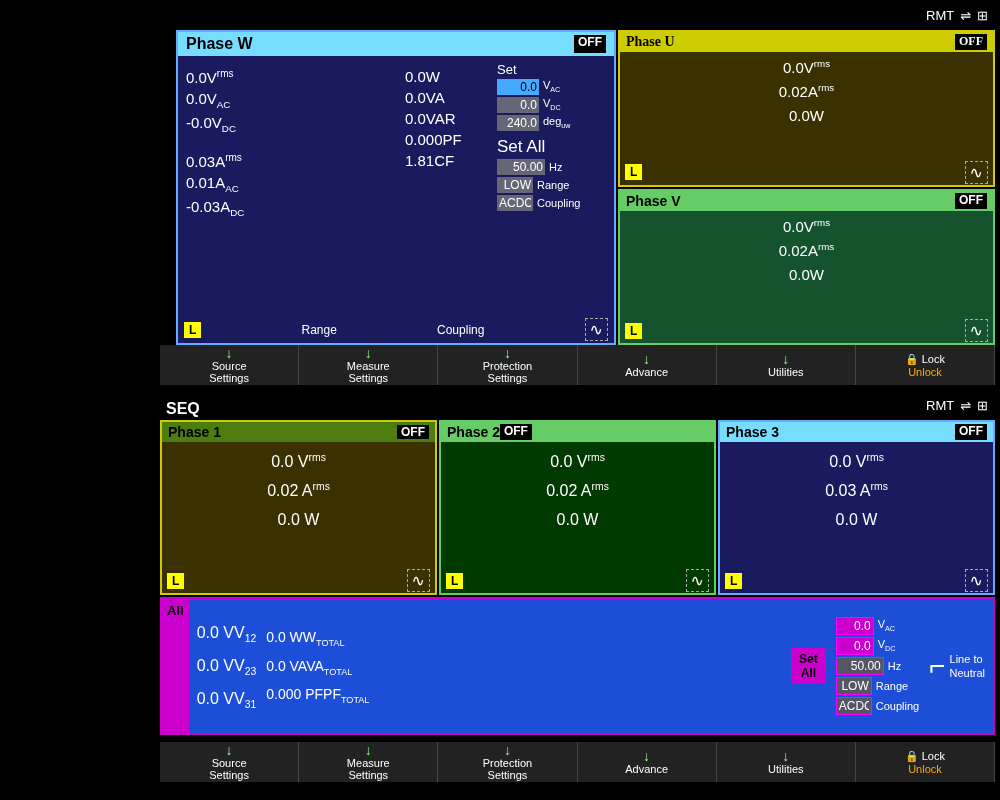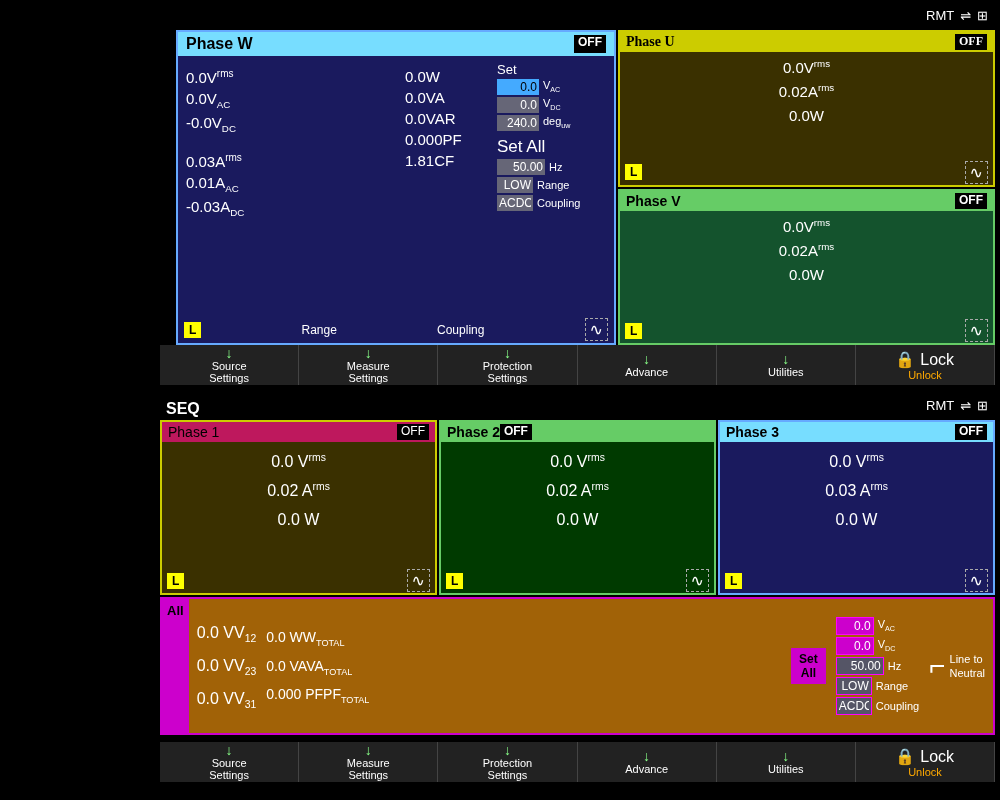--- a/index.html
+++ b/index.html
@@ -224,21 +224,21 @@
       font-size: 11px;
       cursor: pointer;
       text-align: center;
       position: relative;
     }
     .menu-item .arrow-down {
       color: #8f8;
       font-size: 14px;
       line-height: 1;
     }
-    .menu-item .lock-icon { font-size: 16px; }
+    .menu-item .lock-icon { font-size: 11px; }
     .menu-item .unlock { color: #fa0; font-size: 11px; }
 
     
     .seq-label {
       position: absolute;
       top: 398px;
       left: 160px;
       color: white;
       font-size: 16px;
       font-weight: bold;
@@ -286,27 +286,28 @@
       position: relative;
     }
     .phase-3 {
       flex: 1;
       background: #1a1a5e;
       border: 2px solid #6af;
       position: relative;
     }
 
     .phase-1-header {
-      background: #be185d;
-      color: #000;
-      font-weight: normal;
+      background: #4d7c0f;
+      color: #000;
+      font-weight: bold;
       font-size: 14px;
       padding: 2px 6px;
       display: flex;
       justify-content: space-between;
+      align-items: center;
     }
     .phase-2-header {
       background: #6c6;
       color: #000;
       font-weight: bold;
       font-size: 14px;
       padding: 2px 6px;
       display: flex;
     }
     .phase-3-header {
@@ -334,21 +335,21 @@
       right: 0;
       display: flex;
       justify-content: space-between;
       align-items: center;
       padding: 1px 5px;
     }
 
     
     .all-panel {
       flex: 1;
-      background: #a16207;
+      background: #1d4ed8;
       border: 2px solid #c0c;
       display: flex;
       align-items: stretch;
     }
     .all-label {
       background: #c0c;
       color: #000;
       font-weight: bold;
       font-size: 13px;
       padding: 2px 5px;

